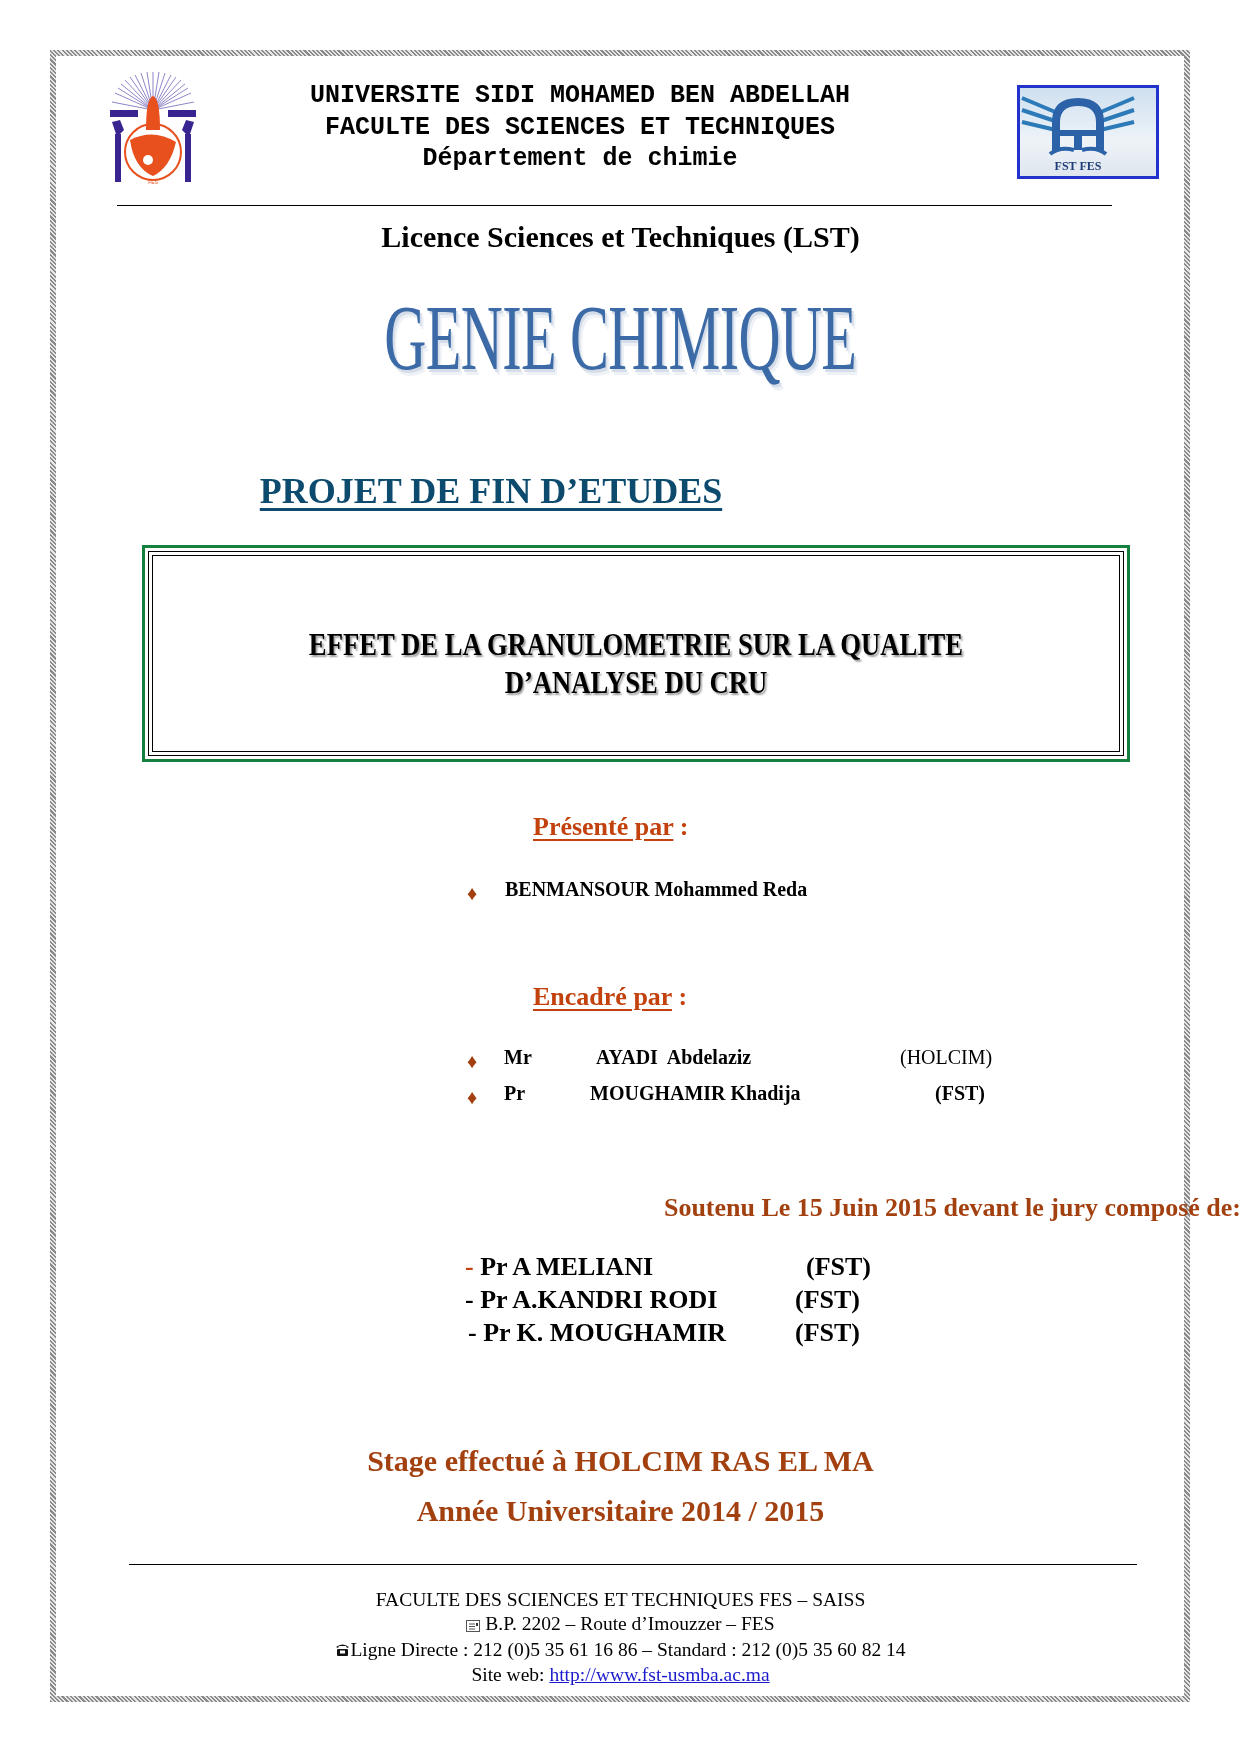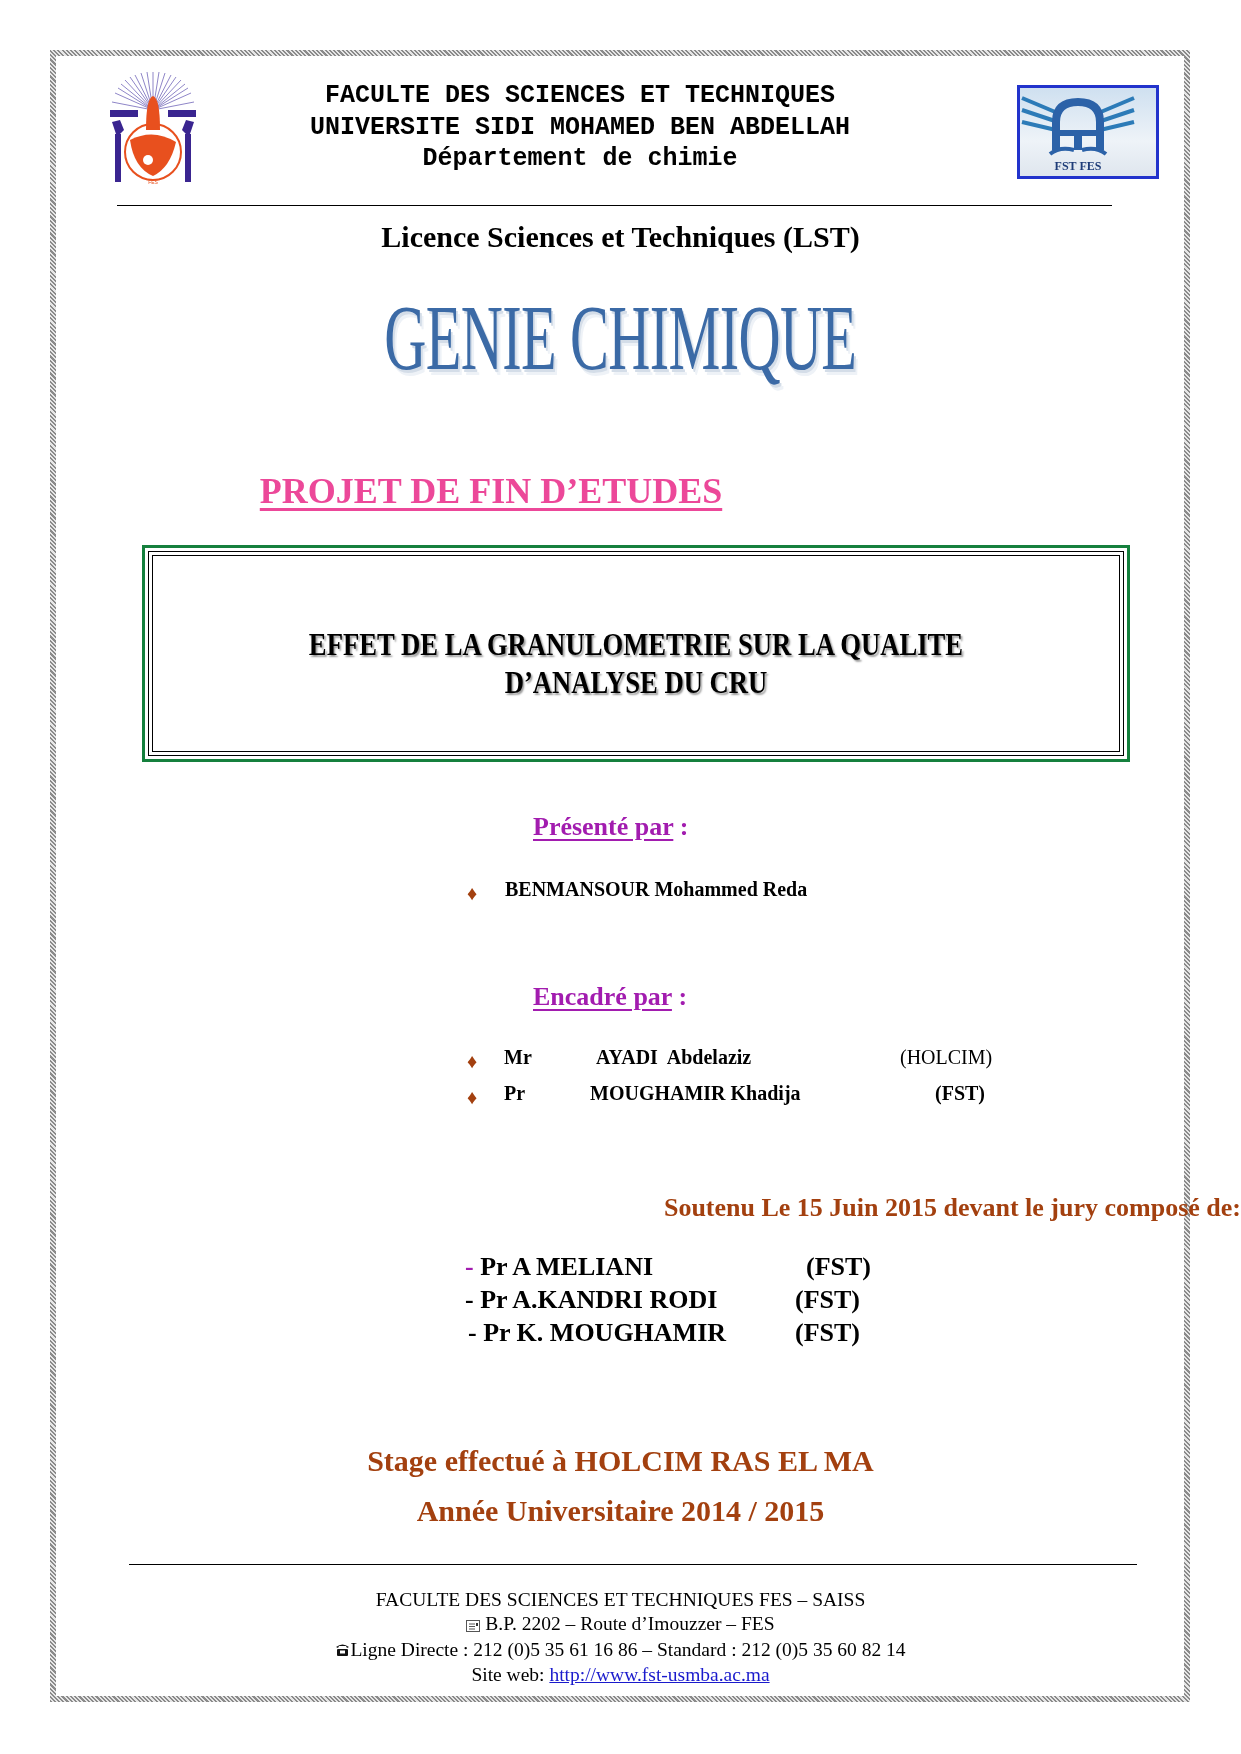--- a/index.html
+++ b/index.html
@@ -16,30 +16,30 @@
                 border: 3px solid #2233cc; background: linear-gradient(180deg, #cfe0f0 0%, #eef3f8 60%, #dfe6ee 100%); overflow: hidden; }
   .header-text { left: 240px; top: 80px; width: 680px; text-align: center;
                  font-family: "Liberation Mono", monospace; font-weight: bold; font-size: 25px; line-height: 31.5px; }
   .header-text .dept { font-weight: bold; }
   .rule { height: 0; border-top: 1.5px solid #000; }
   .lst { left: 0; width: 1241px; top: 220px; text-align: center; font-weight: bold; font-size: 30px; }
   .genie { left: 0; width: 1241px; top: 282px; text-align: center; font-size: 94px; line-height: 110px;
            color: #3b6aa6; transform: scaleX(0.62); transform-origin: 620px 0;
            text-shadow: 3px 3px 0 #d4dde8, 6px 6px 0 #eef2f7; letter-spacing: -1px; }
   .projet { left: 0; width: 982px; top: 470px; text-align: center; font-weight: bold; font-size: 36px;
-            color: #ec4899; }
+            color: #0c4a6e; }
   .projet span { text-decoration: underline; text-decoration-thickness: 3px; text-underline-offset: 5px; }
   .title-box { left: 142px; top: 545px; width: 988px; height: 217px; box-sizing: border-box;
                border: 3px solid #15803d; }
   .title-box .inner1 { position: absolute; inset: 3px; border: 1.5px solid #000; }
   .title-box .inner2 { position: absolute; inset: 7px; border: 1px solid #000; }
   .title-box .ttl { position: absolute; left: 0; right: 0; top: 78px; text-align: center;
                     font-weight: bold; font-size: 31px; line-height: 38px;
                     transform: scaleX(0.86); text-shadow: 2px 2px 2px #9a9a9a; }
-  .brown { color: #a21caf; }
+  .brown { color: #c2410c; }
   .label { font-weight: bold; font-size: 26px; }
   .label u { text-decoration-thickness: 2px; text-underline-offset: 4px; }
   .bullet { color: #a3400f; font-size: 20px; position: absolute; }
   .row { font-weight: bold; font-size: 20px; white-space: pre; }
   .normal { font-weight: normal; }
   .soutenu { left: 0; width: 1241px; top: 1193px; text-align: right; font-weight: bold; font-size: 26px; color: #a3400f; }
   .jury { font-weight: bold; font-size: 26px; white-space: pre; }
   .stage { left: 0; width: 1241px; text-align: center; font-weight: bold; font-size: 30px; color: #a3400f; }
   .footer { left: 0; width: 1241px; top: 1588px; text-align: center; font-size: 19.5px; line-height: 24px; }
   .footer a { color: #1a1acc; text-decoration: underline; }
@@ -81,22 +81,22 @@
     <rect x="77" y="64" width="6" height="48" fill="#3a2590"></rect>
     <circle cx="45" cy="82" r="28" fill="none" stroke="#e8501e" stroke-width="2"></circle>
     <path d="M38 60 Q38 28 45 26 Q52 28 52 60 Z" fill="#e8501e"></path>
     <path d="M22 70 Q45 58 68 72 Q62 98 45 106 Q26 98 22 70 Z" fill="#e8501e"></path>
     <circle cx="40" cy="90" r="5" fill="#fff"></circle>
     <text x="45" y="114" font-size="5" text-anchor="middle" fill="#e8501e" font-family="Liberation Sans, sans-serif">FES</text>
   </svg>
 </div>
 
 <div class="abs header-text">
+  <div>UNIVERSITE SIDI MOHAMED BEN ABDELLAH</div>
   <div>FACULTE DES SCIENCES ET TECHNIQUES</div>
-  <div>UNIVERSITE SIDI MOHAMED BEN ABDELLAH</div>
   <div class="dept">Département de chimie</div>
 </div>
 
 <div class="abs logo-right">
   <svg width="116" height="88" viewBox="0 0 116 88" style="position:absolute;left:0;top:0">
     <g stroke="#2c7bb8" stroke-width="4">
       <line x1="2" y1="10" x2="40" y2="26"></line>
         <line x1="2" y1="22" x2="38" y2="34"></line>
         <line x1="2" y1="34" x2="36" y2="42"></line>
       <line x1="114" y1="10" x2="76" y2="26"></line>

